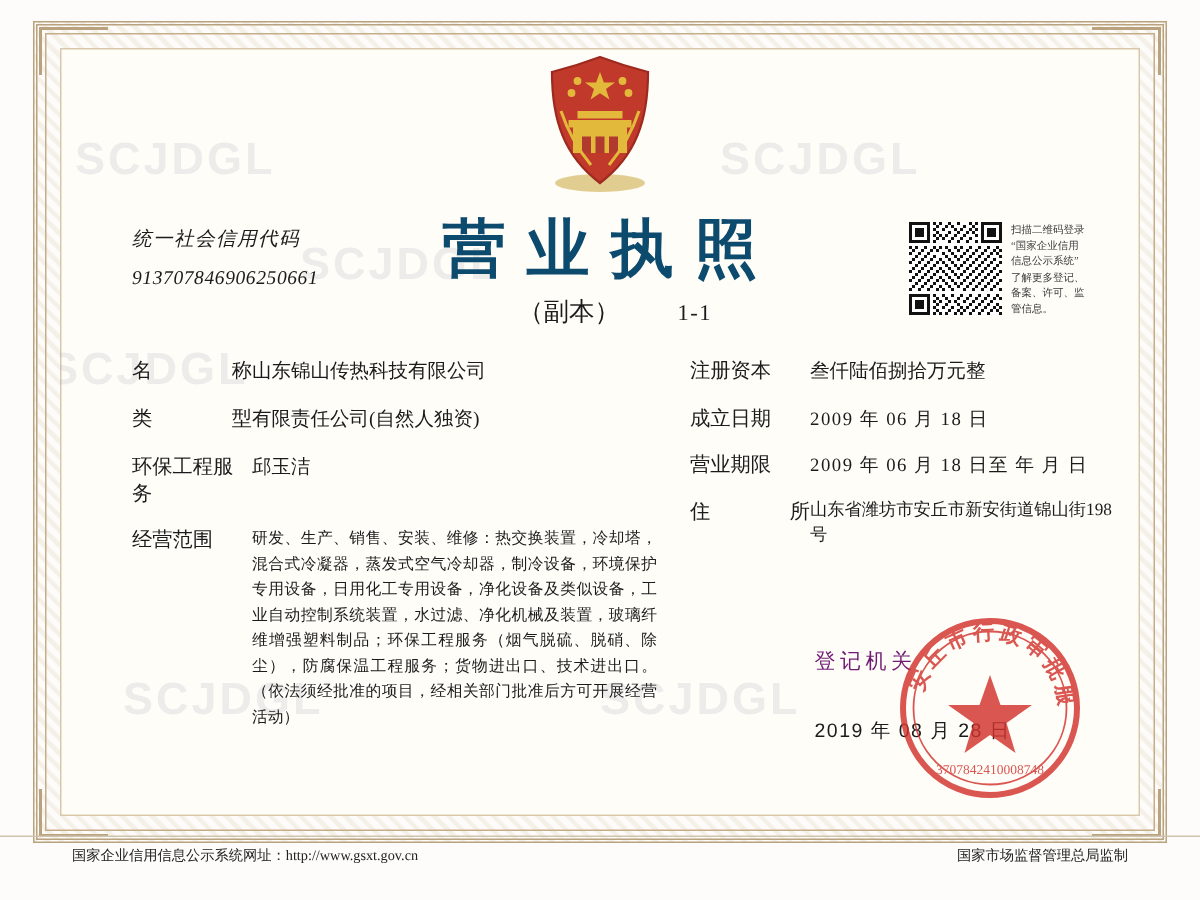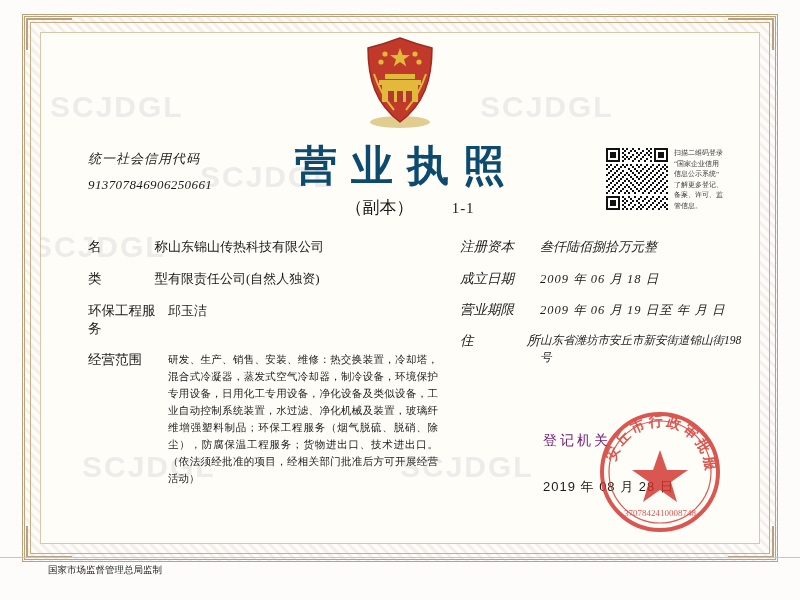--- a/index.html
+++ b/index.html
@@ -164,21 +164,20 @@
     position: absolute;
     left: 0;
     top: 0;
     width: 350px;
   }
   .col-right {
     position: absolute;
     left: 372px;
     top: 0;
     width: 290px;
-    font-style: italic;
   }
   .frow {
     display: flex;
     align-items: flex-start;
     margin-bottom: 13px;
   }
   .flabel {
     width: 80px;
     min-width: 80px;
     font-size: 13.5px;
@@ -627,21 +626,21 @@
         <div class="fvalue">叁仟陆佰捌拾万元整</div>
       </div>
 
       <div class="frow">
         <div class="flabel">成立日期</div>
         <div class="fvalue date-line">2009 年  06 月 18 日</div>
       </div>
 
       <div class="frow">
         <div class="flabel">营业期限</div>
-        <div class="fvalue date-line">2009 年 06 月 19 日至     年   月   日</div>
+        <div class="fvalue date-line">2009 年 06 月 18 日至     年   月   日</div>
       </div>
 
       <div class="frow">
         <div class="flabel">
           <span>住</span>
           <span>所</span>
         </div>
         <div class="fvalue" style="font-size:11.5px;">山东省潍坊市安丘市新安街道锦山街198号</div>
       </div>
     </div>
@@ -661,17 +660,18 @@
         <text font-family="'Liberation Serif', serif" font-size="14" font-weight="bold" fill="#d2322d" letter-spacing="3">
           <textPath href="#sealTop" startOffset="7%">安丘市行政审批服务局</textPath>
         </text>
         <text x="64" y="108" text-anchor="middle" font-family="'Liberation Serif', serif" font-size="9" fill="#d2322d">3707842410008748</text>
       </g>
     </svg>
   </div>
 
   <div class="footer">
     <div class="footer-inner">
+      <span>国家企业信用信息公示系统网址：http://www.gsxt.gov.cn</span>
       <span>国家市场监督管理总局监制</span>
     </div>
   </div>
 
 </div>
 
 </body></html>

